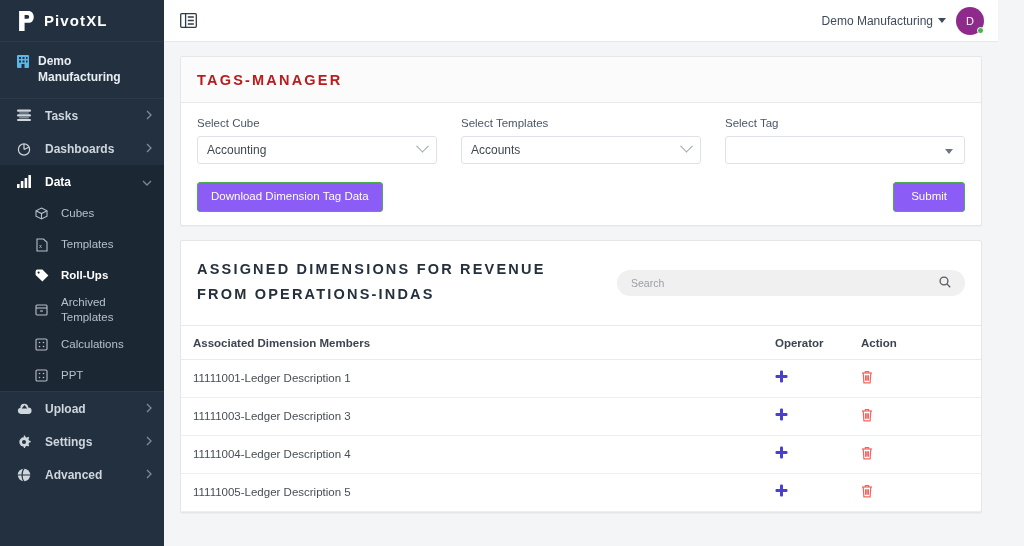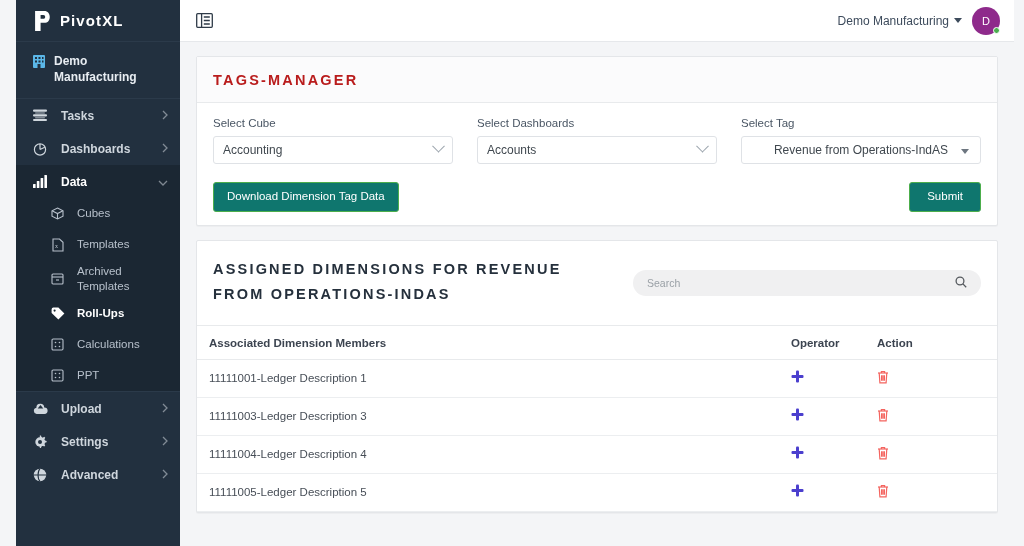--- a/index.html
+++ b/index.html
@@ -2,21 +2,21 @@
 <html><head>
 <meta charset="utf-8">
 <style>
   * { box-sizing: border-box; margin: 0; padding: 0; }
   html, body {
     width: 1024px; height: 546px;
     font-family: "Liberation Sans", sans-serif;
     background: #f4f5f7;
     overflow: hidden;
   }
-  .app { display: flex; width: 998px; height: 546px; margin-left: 16px; }
+  .app { display: flex; width: 998px; height: 546px; }
 
   
   .sidebar {
     width: 164px; min-width: 164px; height: 546px;
     background: #22303f;
     display: flex; flex-direction: column;
     color: #cfd6dd;
     overflow: hidden;
   }
   .brand {
@@ -114,21 +114,21 @@
     justify-content: space-between;
   }
   .select.centered { justify-content: center; position: relative; }
   .select.centered .sel-val { flex: none; }
   .sel-val { overflow: hidden; white-space: nowrap; text-overflow: ellipsis; }
   .chev-thin { width: 9px; height: 9px; border-right: 1.3px solid #9aa3ac; border-bottom: 1.3px solid #9aa3ac; transform: rotate(45deg) translate(-3px,-3px); flex: 0 0 auto; }
   .tri-down { width:0;height:0;border-left:4px solid transparent;border-right:4px solid transparent;border-top:5px solid #6d7680; position:absolute; right:11px; top:12px;}
 
   .btn-row { display: flex; align-items: center; justify-content: space-between; margin-top: 18px; }
   .btn {
-    background: #0f766e; color: #ffffff; font-size: 11.5px;
+    background: #8b5cf6; color: #ffffff; font-size: 11.5px;
     border: 1px solid #4cae4c; border-radius: 3px;
     padding: 8px 13px; line-height: 1; cursor: pointer;
   }
   .btn-submit { padding: 8px 17px; }
 
   .card2 { margin-top: 14px; }
   .card2-head {
     display: flex; align-items: center; gap: 20px;
     padding: 16px 16px 0 16px;
   }
@@ -264,39 +264,39 @@
       <div class="sub-item">
         <span class="ico">
           <svg width="12" height="14" viewBox="0 0 12 14" fill="none" stroke="#b7c0cb" stroke-width="1.1">
             <path d="M1 1 H7.5 L11 4.3 V13 H1 Z"></path>
               <text x="3" y="10.4" font-size="6" fill="#b7c0cb" stroke="none" font-family="serif">x</text>
           </svg>
         </span>
         <span class="lbl">Templates</span>
       </div>
 
+      <div class="sub-item active">
+        <span class="ico">
+          <svg width="14" height="13" viewBox="0 0 14 13" fill="#ffffff">
+            <path d="M0.6 2.4 A1.8 1.8 0 0 1 2.4 0.6 L7.4 0.6 L13.4 6.6 L7.4 12.4 L0.6 6 Z"></path>
+            <circle cx="3.6" cy="3.6" r="1.1" fill="#1b2733"></circle>
+          </svg>
+        </span>
+        <span class="lbl">Roll-Ups</span>
+      </div>
+
       <div class="sub-item">
         <span class="ico">
           <svg width="13" height="12" viewBox="0 0 13 12" fill="none" stroke="#b7c0cb" stroke-width="1.1">
             <rect x="1" y="1" width="11" height="10" rx="1"></rect>
               <path d="M1 4 H12"></path>
               <path d="M5 7 H8"></path>
           </svg>
         </span>
         <span class="lbl">Archived Templates</span>
-      </div>
-
-      <div class="sub-item active">
-        <span class="ico">
-          <svg width="14" height="13" viewBox="0 0 14 13" fill="#ffffff">
-            <path d="M0.6 2.4 A1.8 1.8 0 0 1 2.4 0.6 L7.4 0.6 L13.4 6.6 L7.4 12.4 L0.6 6 Z"></path>
-            <circle cx="3.6" cy="3.6" r="1.1" fill="#1b2733"></circle>
-          </svg>
-        </span>
-        <span class="lbl">Roll-Ups</span>
       </div>
 
       <div class="sub-item">
         <span class="ico">
           <svg width="13" height="13" viewBox="0 0 13 13" fill="none" stroke="#b7c0cb" stroke-width="1.1">
             <rect x="1" y="1" width="11" height="11" rx="1.2"></rect>
             <circle cx="4.5" cy="4.5" r=".8" fill="#b7c0cb" stroke="none"></circle>
             <circle cx="8.5" cy="4.5" r=".8" fill="#b7c0cb" stroke="none"></circle>
             <circle cx="4.5" cy="8.5" r=".8" fill="#b7c0cb" stroke="none"></circle>
             <circle cx="8.5" cy="8.5" r=".8" fill="#b7c0cb" stroke="none"></circle>
@@ -401,30 +401,29 @@
         <div class="card-body">
           <div class="form-row">
             <div class="form-col">
               <label class="form-label">Select Cube</label>
               <div class="select">
                 <span class="sel-val">Accounting</span>
                 <span class="chev-thin"></span>
               </div>
             </div>
             <div class="form-col">
-              <label class="form-label">Select Dashboards</label>
+              <label class="form-label">Select Templates</label>
               <div class="select">
                 <span class="sel-val">Accounts</span>
                 <span class="chev-thin"></span>
               </div>
             </div>
             <div class="form-col">
               <label class="form-label">Select Tag</label>
               <div class="select centered">
-                <span class="sel-val">Revenue from Operations-IndAS</span>
                 <span class="tri-down"></span>
               </div>
             </div>
           </div>
 
           <div class="btn-row">
             <button class="btn">Download Dimension Tag Data</button>
             <button class="btn btn-submit">Submit</button>
           </div>
         </div>

